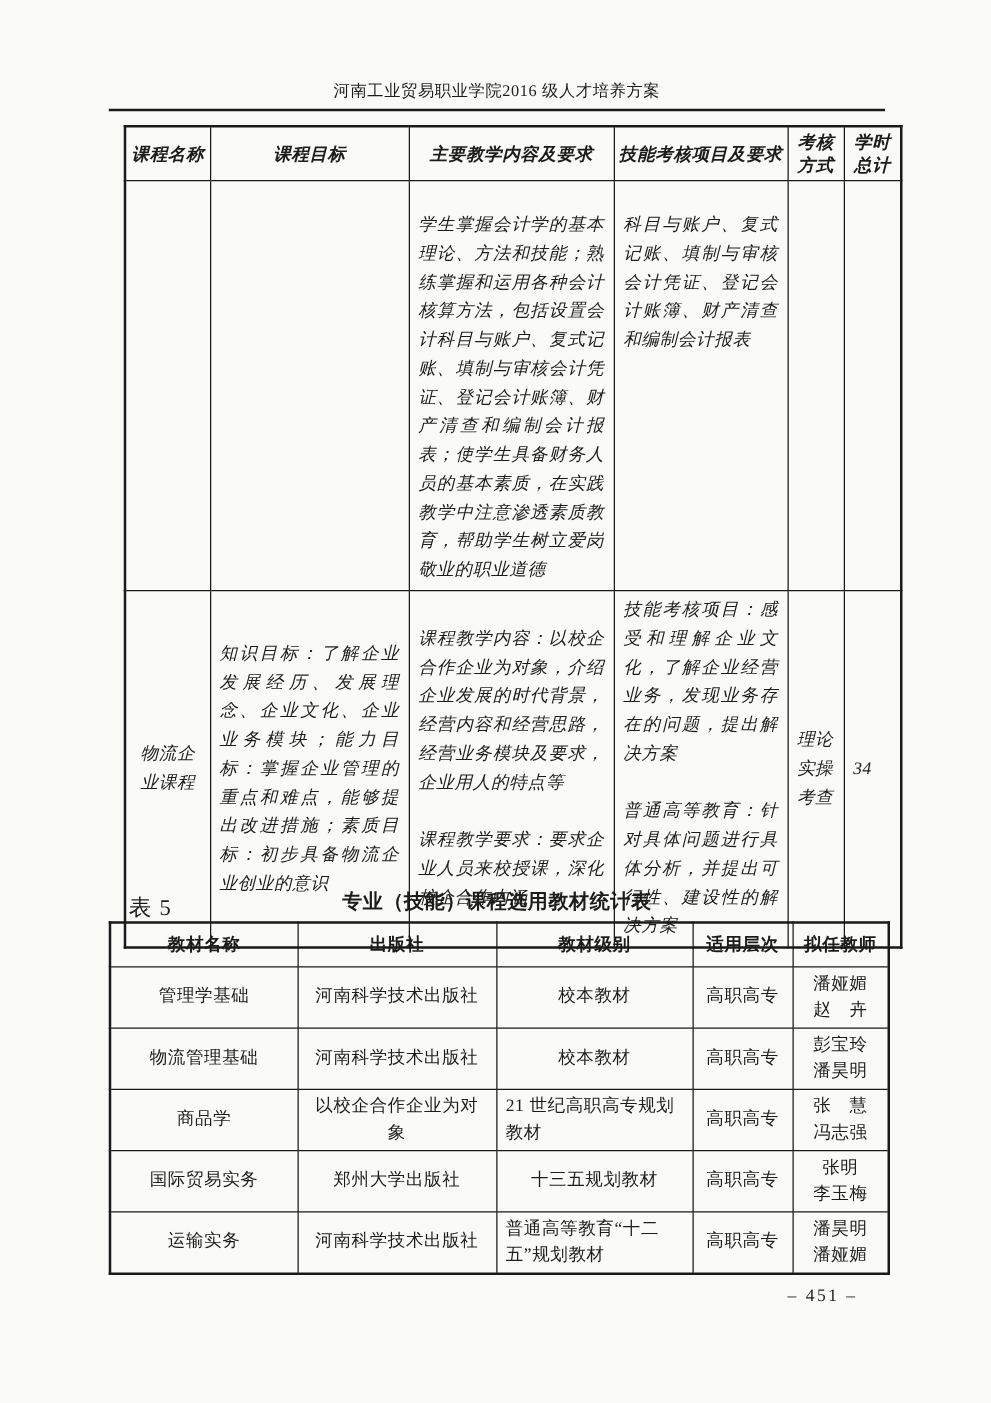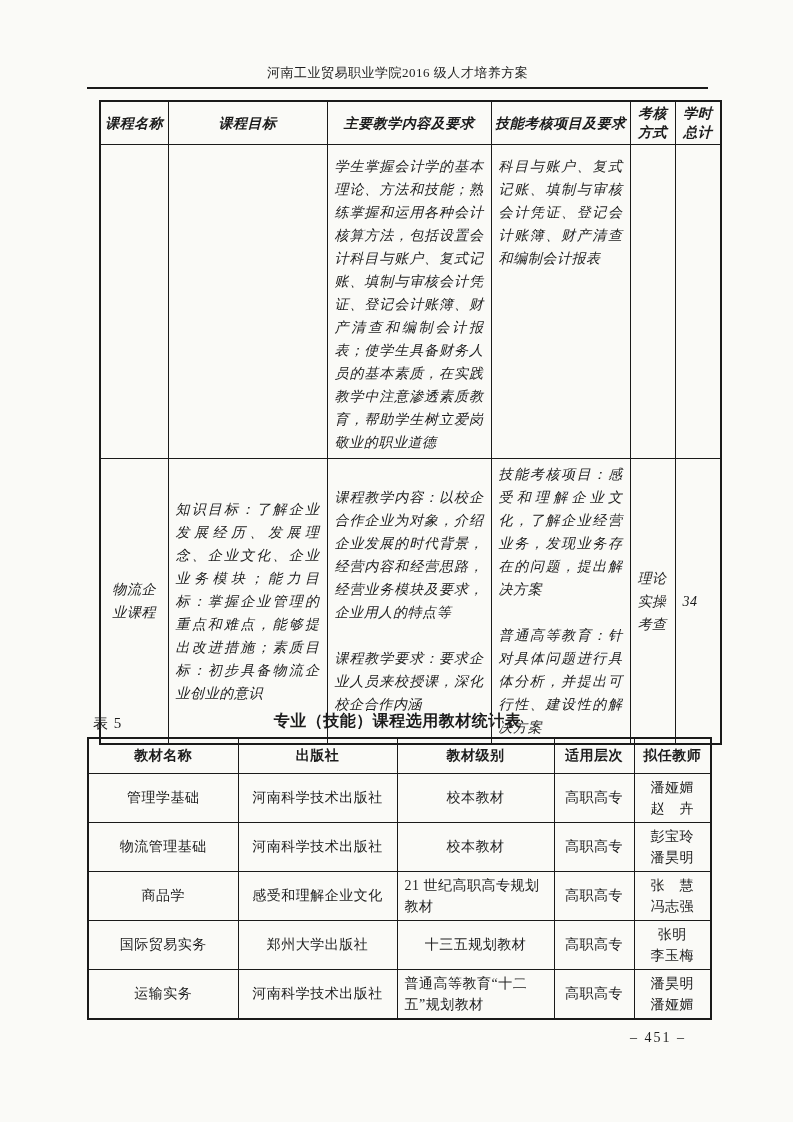--- a/index.html
+++ b/index.html
@@ -59,39 +59,39 @@
 
   
   .course-table { left: 99px; top: 100px; width: 621px; font-style: italic; }
   .course-table td {
     font-size: 14px;
     line-height: 23px;
     vertical-align: middle;
     padding: 4px 7px;
     letter-spacing: 0.6px;
   }
-  .course-table td.top { vertical-align: top; padding-top: 10px; }
+  .course-table td.top { vertical-align: top; padding-top: 24px; }
   .just { text-align: justify; text-align-last: left; }
   .prewrap { white-space: pre-line; }
   .course-table p { margin: 0 0 23px 0; }
   .course-table p:last-child { margin-bottom: 0; }
   .c-name { text-align: center; line-height: 22px; padding: 4px 5px; }
   .c-method, .c-hours { line-height: 22px; padding: 2px; }
 
   
   .table5-caption {
     position: absolute;
     left: 87px; top: 711px;
     width: 621px;
     text-align: center;
   }
   .table5-label {
     position: absolute;
-    left: 6px; top: 3px;
-    font-size: 15px;
+    left: 16px; top: 3px;
+    font-size: 18px;
     letter-spacing: 1px;
   }
   .table5-title {
     font-family: "Liberation Sans", "DejaVu Sans", sans-serif;
     font-weight: bold;
     font-size: 16px;
     letter-spacing: 0.5px;
   }
 
   
@@ -208,21 +208,21 @@
       <tr style="height:48px">
         <td>物流管理基础</td>
         <td>河南科学技术出版社</td>
         <td>校本教材</td>
         <td>高职高专</td>
         <td class="prewrap">彭宝玲
 潘昊明</td>
       </tr>
       <tr style="height:48px">
         <td>商品学</td>
-        <td>感受和理解企业文化</td>
+        <td>以校企合作企业为对象</td>
         <td class="left">21 世纪高职高专规划教材</td>
         <td>高职高专</td>
         <td class="prewrap">张　慧
 冯志强</td>
       </tr>
       <tr style="height:48px">
         <td>国际贸易实务</td>
         <td>郑州大学出版社</td>
         <td>十三五规划教材</td>
         <td>高职高专</td>

